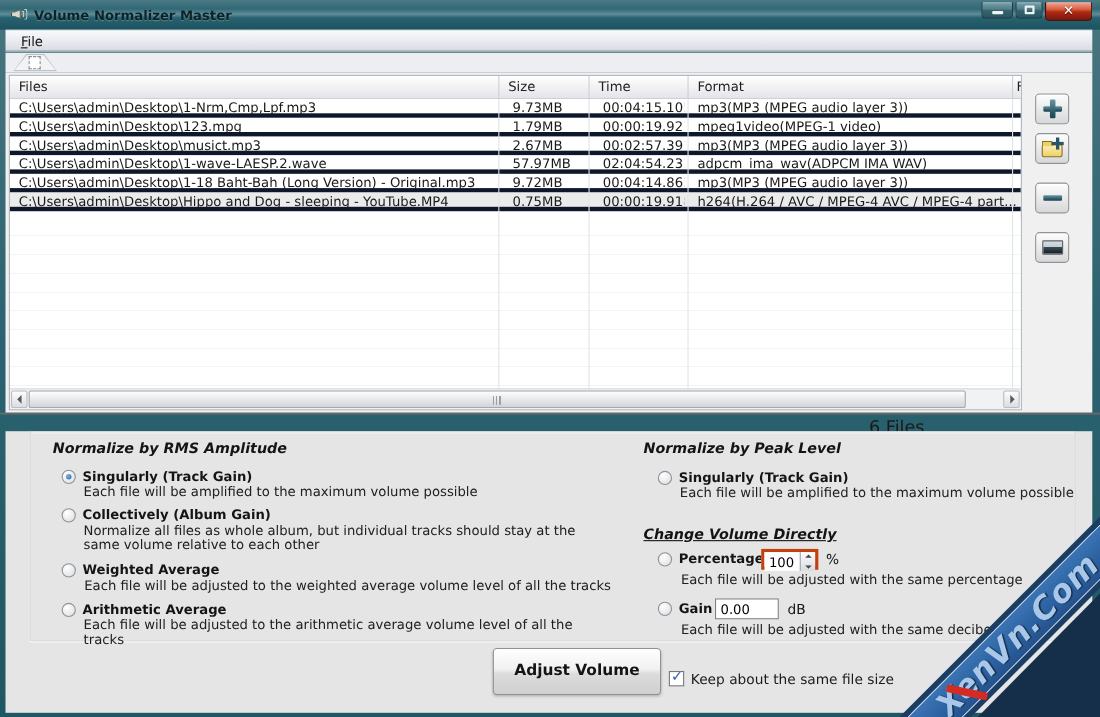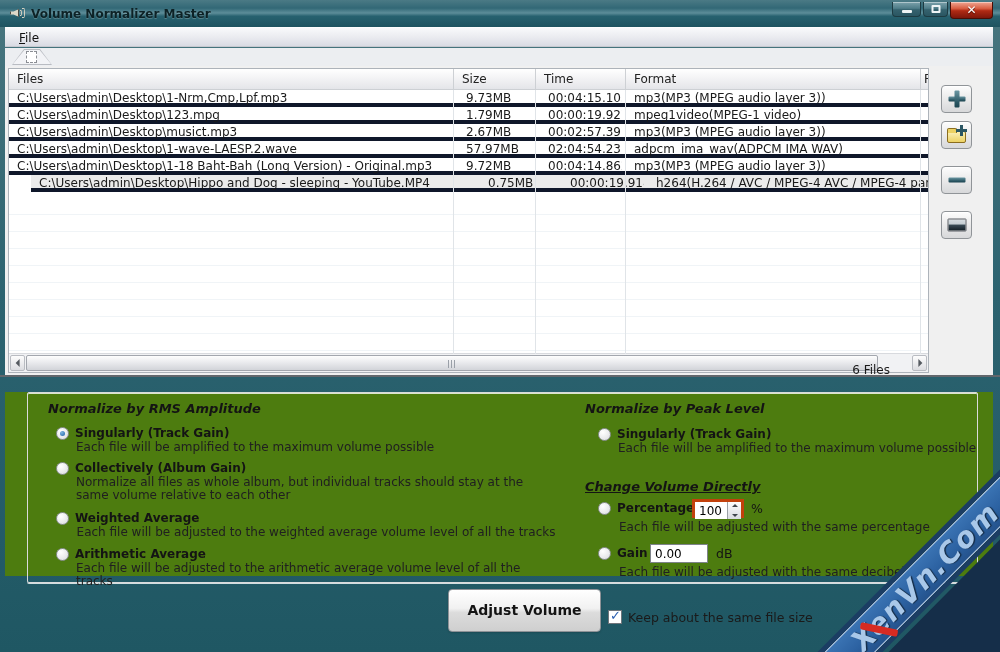--- a/index.html
+++ b/index.html
@@ -45,21 +45,21 @@
   
   .content { position:absolute; left:5px; top:66px; width:988px; height:310px; background:#f0f0f0; }
   .table { position:absolute; left:3px; top:2px; width:921px; height:305px; background:#fff; border:1px solid #adb3ba; overflow:hidden; }
   .thead { position:absolute; left:0; top:0; right:0; height:21px;
     background:linear-gradient(180deg,#ffffff 0%,#f2f2f4 50%,#e4e5e9 100%); border-bottom:1px solid #cdd0d4; white-space:nowrap; }
   .th { position:absolute; top:3px; color:#222; }
   .col-sep { position:absolute; top:0; bottom:18px; width:1px; background:#e0e4e8; z-index:2; }
   .col-sep.hdr { bottom:auto; height:21px; background:#cdd0d4; z-index:3; }
   .rows { position:absolute; left:0; top:21px; right:0; }
   .trow { position:relative; height:17px; line-height:17px; white-space:nowrap; border-bottom:4px solid #0f172a; }
-  .trow.sel { background:#ebebeb;margin-left:22px; }
+  .trow.sel { background:#ebebeb; }
   .cell { position:absolute; top:0; height:17px; overflow:hidden; }
   .c-file { left:8px; width:433px; }
   .c-size { left:457px; width:74px; }
   .c-time { left:539px; width:74px; }
   .c-fmt  { left:625px; width:292px; }
   .empty-rows { position:absolute; left:0; top:129px; right:0; bottom:19px;
     background:repeating-linear-gradient(180deg, #ffffff 0px, #ffffff 16px, #f0f4f7 16px, #f0f4f7 17px); }
   
   .hscroll { position:absolute; left:0; right:0; bottom:0; height:19px; background:#f1f2f4; border-top:1px solid #d8dade; }
   .sb-arrow { position:absolute; top:1px; width:15px; height:16px; background:linear-gradient(180deg,#fdfdfd,#dcdde1); border:1px solid #b9bcc2; border-radius:2px; }
@@ -81,23 +81,23 @@
     background:linear-gradient(180deg,#6b97a3 0%,#2a5663 70%,#1c4450 100%); border-radius:1px; }
   .ic-folder { position:absolute; left:5px; top:9px; width:19px; height:12px; background:linear-gradient(180deg,#fbf0b8,#ecd264); border:1px solid #8a6d1f; border-radius:2px; }
   .ic-folder:before { content:""; position:absolute; left:-1px; top:-4px; width:8px; height:4px; background:#ecd264; border:1px solid #8a6d1f; border-bottom:none; border-radius:2px 2px 0 0; }
   .ic-fplus-h,.ic-fplus-v { position:absolute; background:#2a5663; }
   .ic-fplus-h { left:14px; top:7px; width:11px; height:3px; }
   .ic-fplus-v { left:18px; top:3px; width:3px; height:11px; }
   .ic-clear { position:absolute; left:50%; top:50%; transform:translate(-50%,-50%); width:19px; height:13px; border:1px solid #5a5f64; border-radius:1px;
     background:linear-gradient(180deg,#d6dde1 0%,#c3ccd1 45%,#3c4d58 46%,#131f27 100%); }
   
   .sep-dark { position:absolute; left:0px; top:375px; width:1000px; height:2px; background:#62676c; }
-  .file-count { position:absolute; left:790px; top:363px; width:100px; text-align:right; font-size:12px; }
-  
-  .panel { position:absolute; left:5px; top:392px; width:988px; height:184px; background:#4d7c0f; }
+  .file-count { position:absolute; left:790px; top:379px; width:100px; font-size:16px; }
+  
+  .panel { position:absolute; left:5px; top:392px; width:988px; height:256px; background:#e5e5e5; }
   .groupbox { position:absolute; left:22px; top:0px; width:951px; height:191px; border:1px solid #d9dadb; border-radius:2px;
     box-shadow:0 1px 0 rgba(255,255,255,0.8), inset 0 1px 0 rgba(255,255,255,0.8); }
   .hdg { position:absolute; font-size:13px; font-weight:bold; font-style:italic; color:#141414; }
   .radio { position:absolute; width:13px; height:13px; border:1px solid #8f9398; border-radius:50%;
     background:radial-gradient(circle at 35% 30%,#ffffff 0%,#e9eaec 60%,#d4d6da 100%); }
   .radio.on:after { content:""; position:absolute; left:3px; top:3px; width:5px; height:5px; border-radius:50%;
     background:radial-gradient(circle at 35% 30%,#7db4e0,#1f62a8); }
   .opt-label { position:absolute; font-weight:bold; color:#141414; white-space:nowrap; }
   .opt-desc { position:absolute; color:#202020; line-height:13px; }
   .spin-wrap { position:absolute; width:52px; height:19px; border:3px solid #c2410c; background:#fff; }

